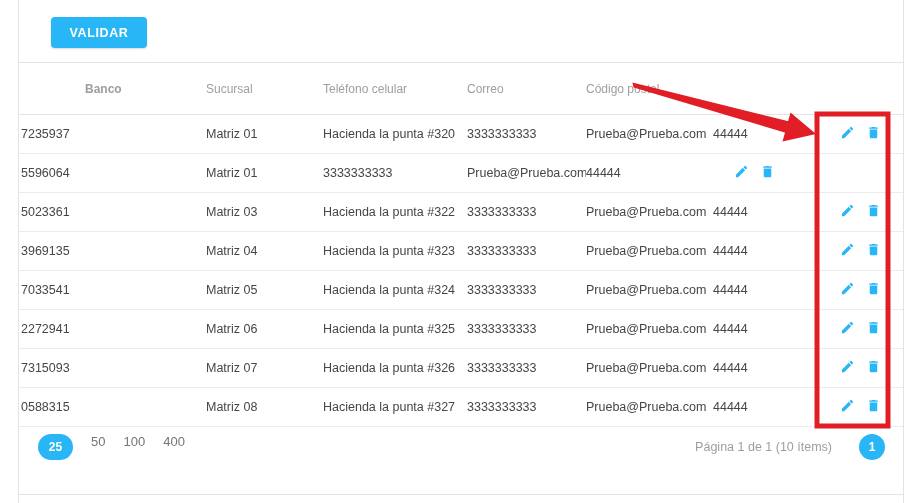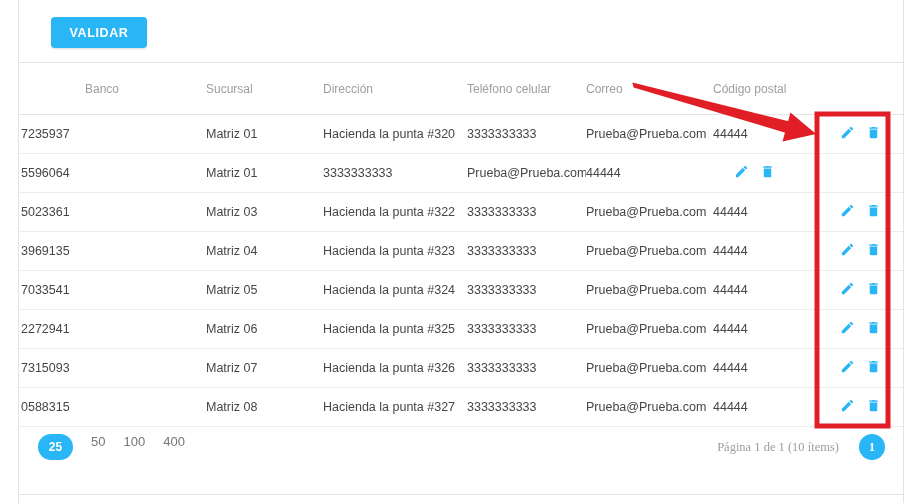--- a/index.html
+++ b/index.html
@@ -38,21 +38,21 @@
   }
   
   .grid-row{
     display:grid;
     grid-template-columns:187px 117px 144px 119px 127px 106px 1fr;
     align-items:stretch;
   }
   .grid-row > div{display:flex;align-items:center;white-space:nowrap;overflow:hidden;}
   .thead{height:52px;border-bottom:1px solid var(--border);
     color:var(--header-text);font-size:12px;}
-  .thead .c-banco{padding-left:66px;}
+  .thead .c-banco{padding-left:66px;font-weight:bold;}
   .trow{height:39px;border-bottom:1px solid var(--row-border);
     color:var(--cell-text);font-size:12.5px;}
   .trow .c-num{padding-left:2px;}
   .c-actions{padding-left:20px;gap:10px;}
   .icon-btn{
     width:16px;height:16px;display:flex;align-items:center;justify-content:center;
     background:none;border:none;padding:0;cursor:pointer;
   }
   .icon-btn svg{width:15px;height:15px;fill:var(--accent);}
   
@@ -60,21 +60,21 @@
     display:flex;justify-content:space-between;align-items:center;
     padding:7px 18px 0 19px;
   }
   .page-sizes{display:flex;align-items:flex-start;gap:18px;}
   .size-item{color:var(--pager-text);font-size:13px;cursor:pointer;}
   .size-item.selected{
     width:35px;height:26px;border-radius:13px;background:var(--accent);
     color:#fff;font-size:12px;font-weight:bold;
     display:flex;align-items:center;justify-content:center;
   }
-  .pager-right{display:flex;align-items:center;gap:20px;font-family:Liberation Serif, serif;}
+  .pager-right{display:flex;align-items:center;gap:27px;}
   .pager-info{color:var(--header-text);font-size:12.5px;}
   .page-btn{
     width:26px;height:26px;border-radius:50%;background:var(--accent);
     color:#fff;font-size:12px;font-weight:bold;border:none;cursor:pointer;
     display:flex;align-items:center;justify-content:center;font-family:inherit;
   }
   
   .annotation-overlay{
     position:absolute;left:0;top:0;width:914px;height:503px;
     pointer-events:none;z-index:10;
@@ -87,21 +87,20 @@
 
 <div class="card">
 
   <div class="toolbar">
     <button class="btn-validar">VALIDAR</button>
   </div>
 
   <div class="grid-row thead">
     <div class="c-banco">Banco</div>
     <div>Sucursal</div>
-    <div>Dirección</div>
     <div>Teléfono celular</div>
     <div>Correo</div>
     <div>Código postal</div>
     <div></div>
   </div>
 
   <div id="table-body">
     <div class="grid-row trow">
       <div class="c-num">7235937</div>
       <div>Matriz 01</div>

